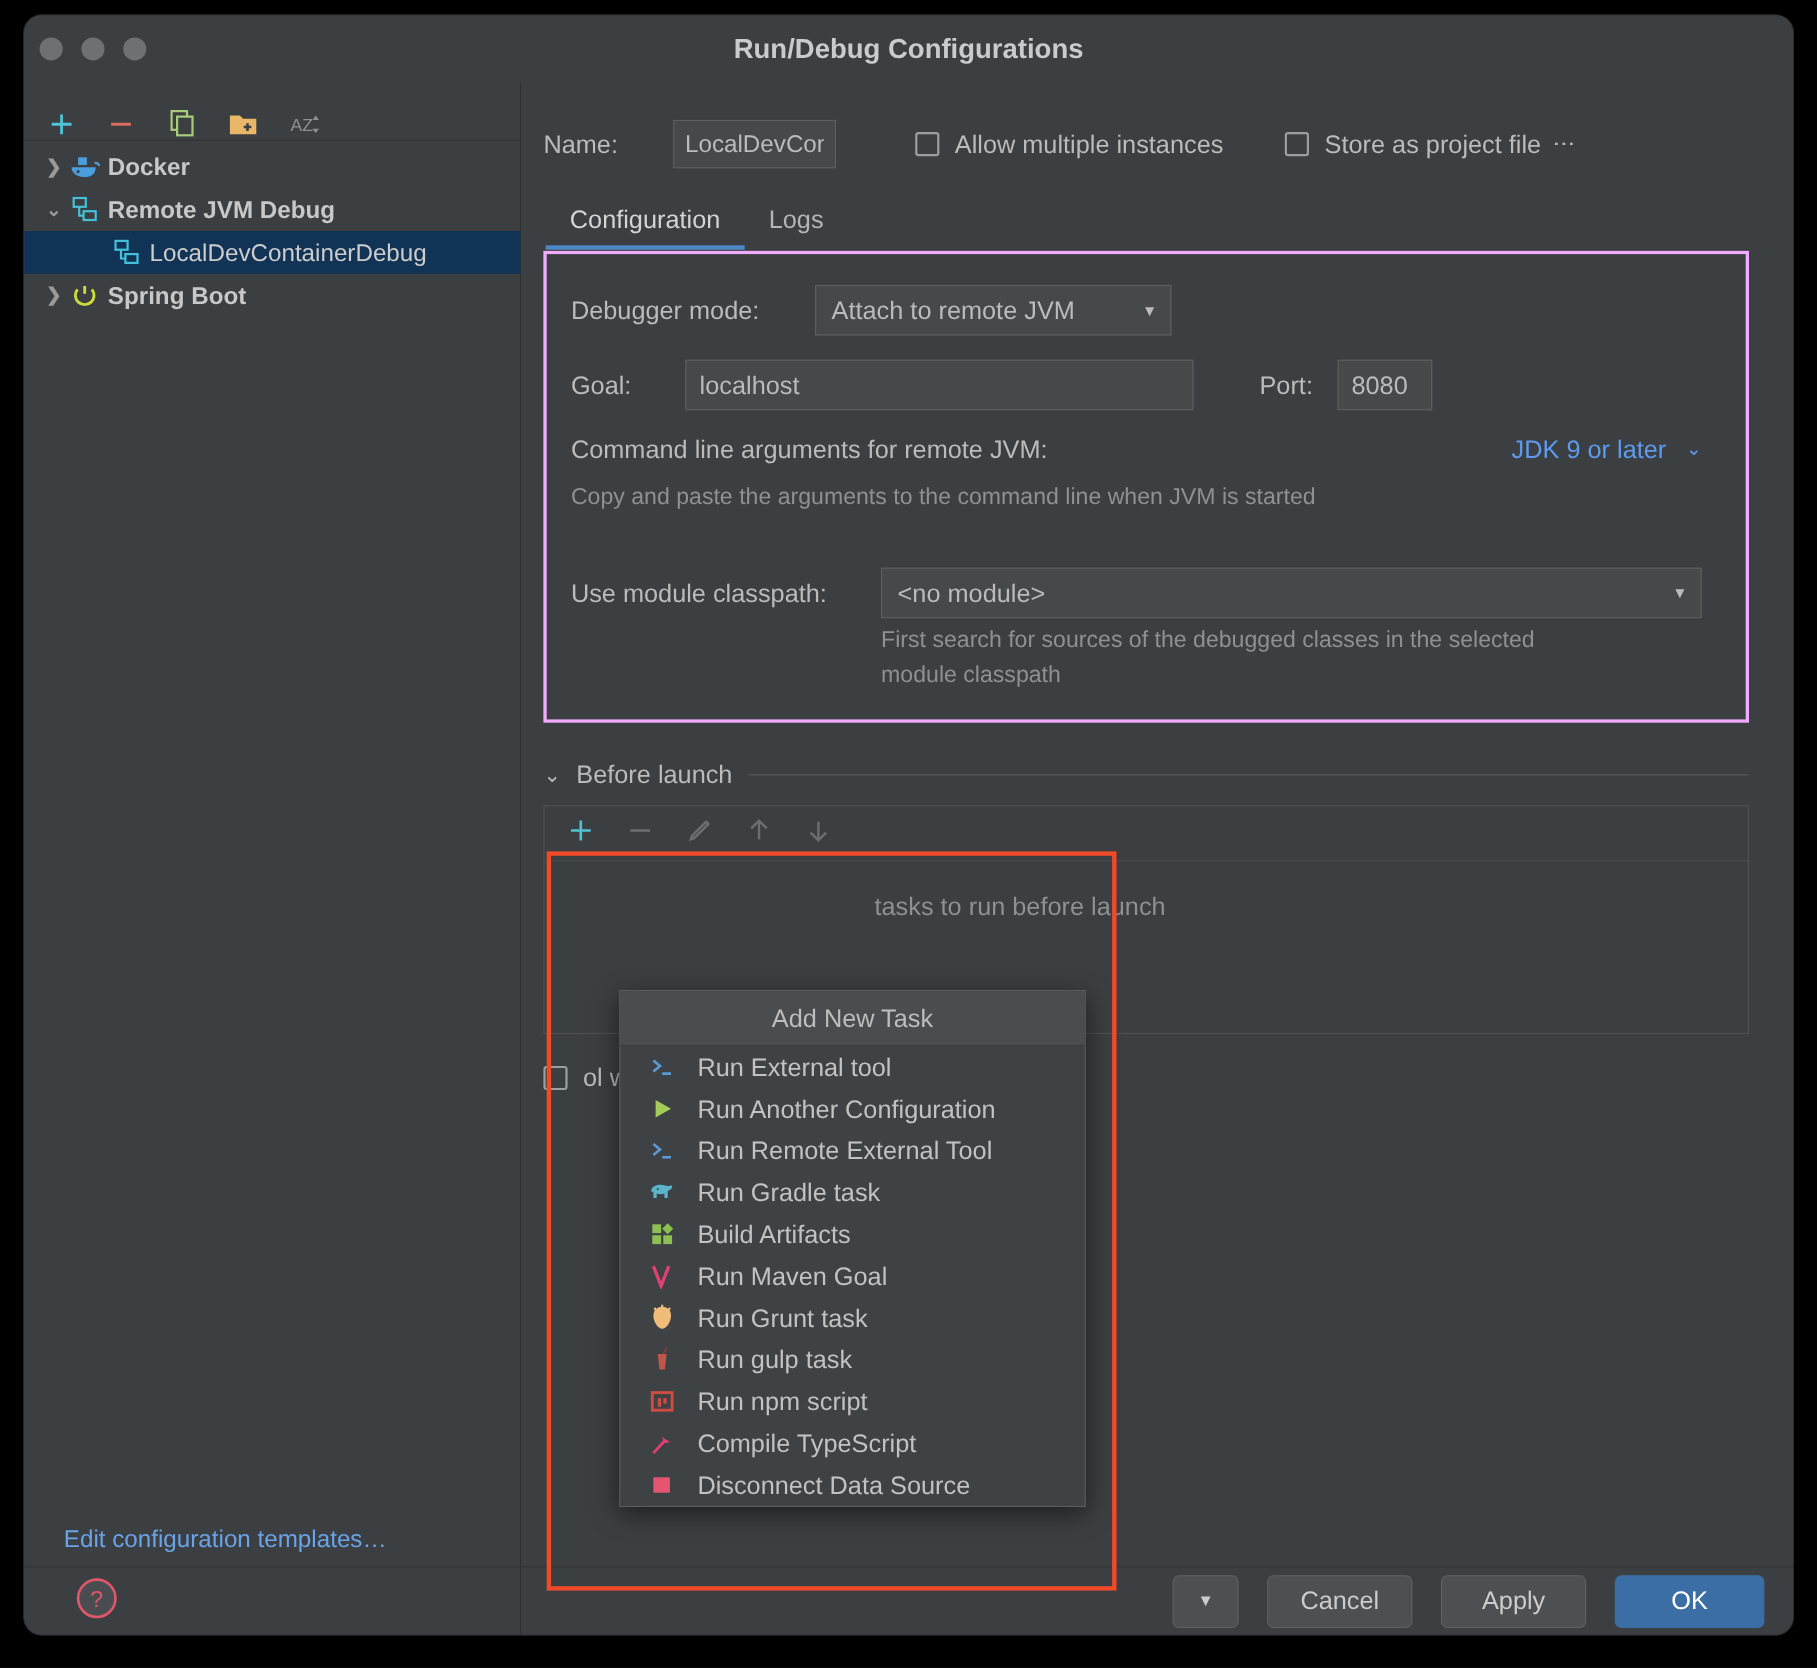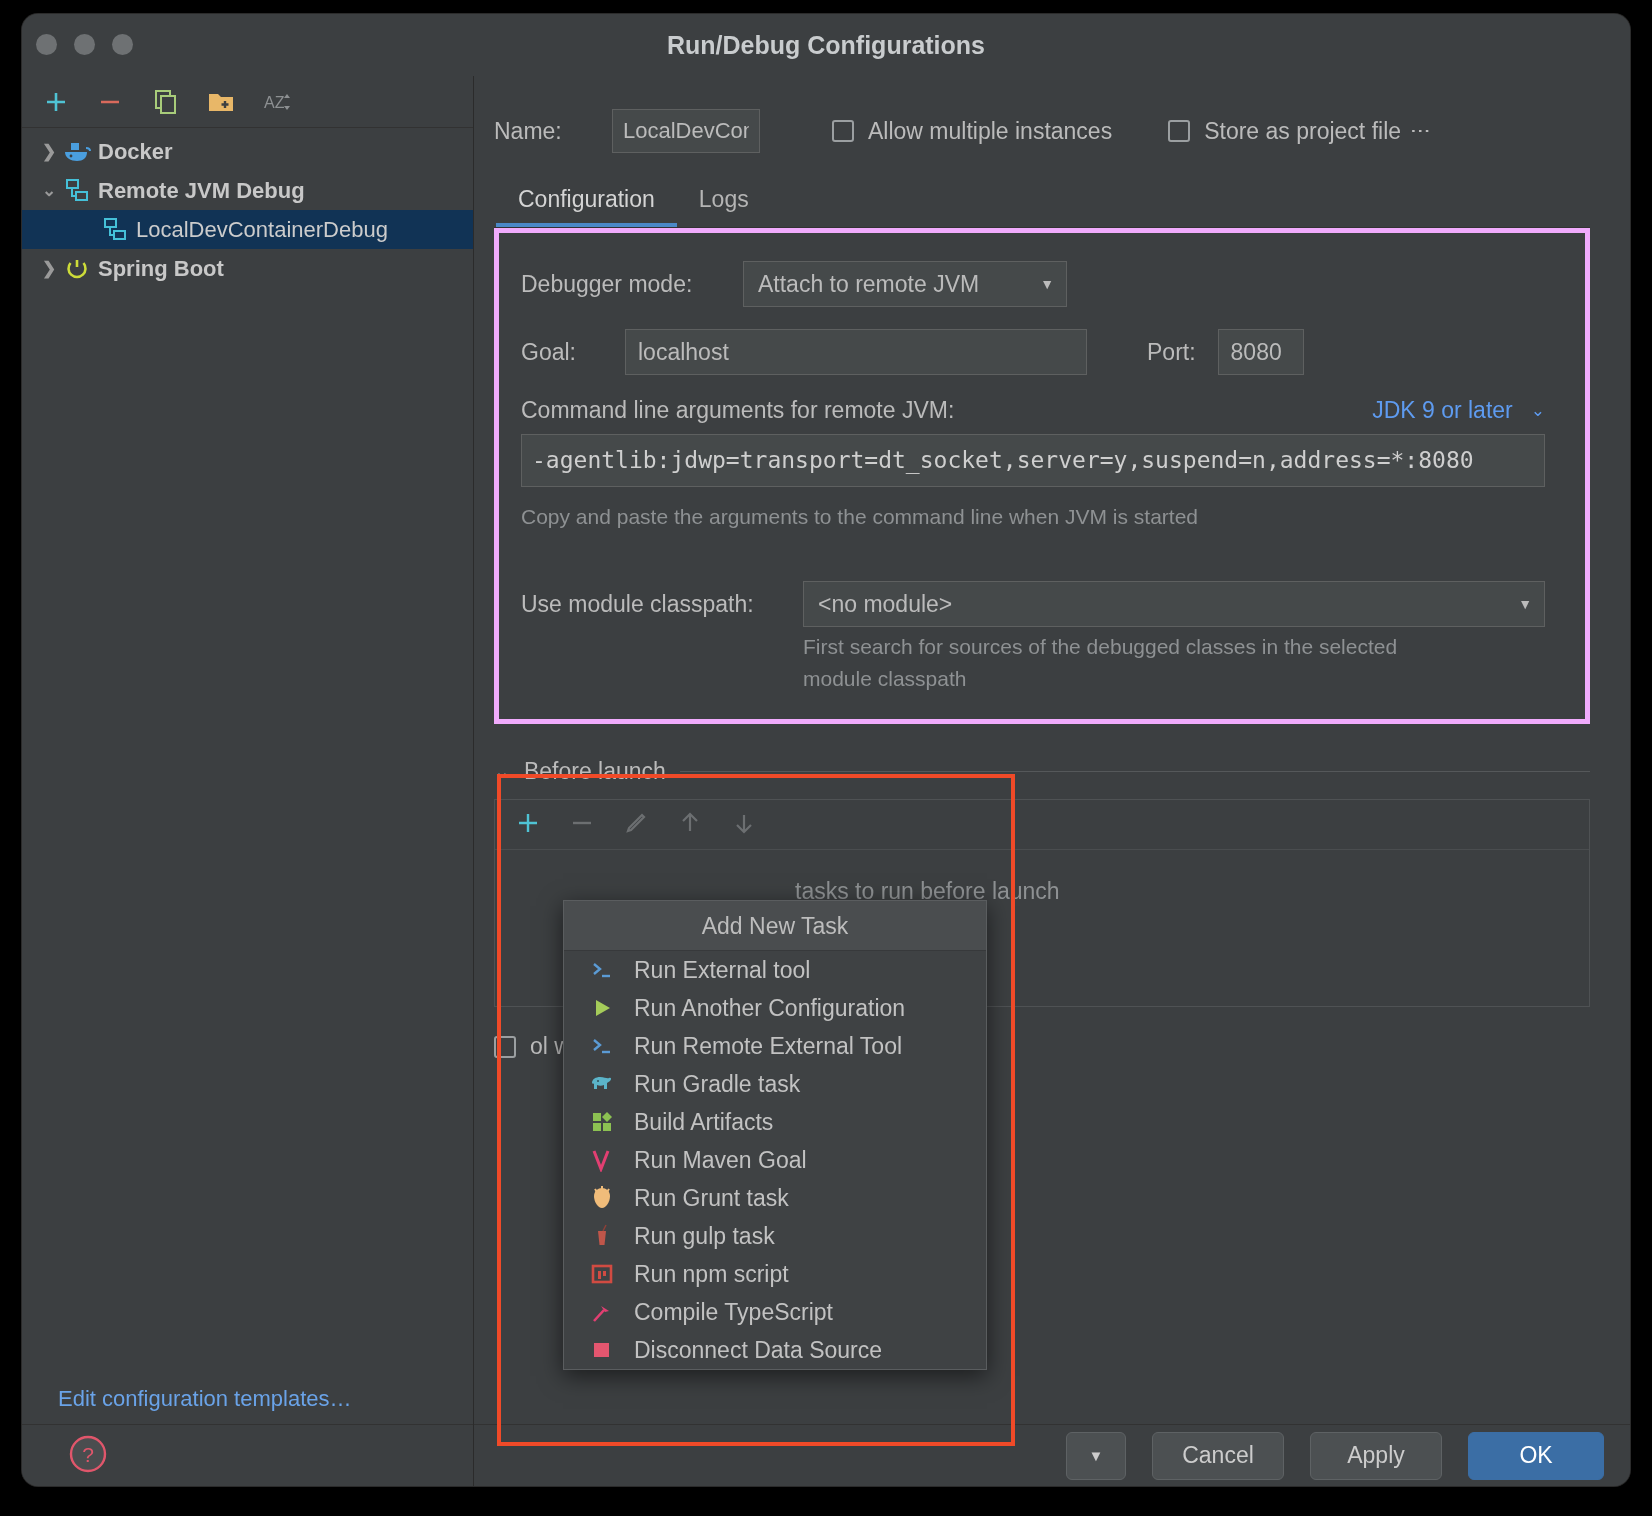--- a/index.html
+++ b/index.html
@@ -36,21 +36,21 @@
   
   .body { display: flex; height: 1410px; }
   .sidebar {
     width: 452px; flex: none;
     background: #3c3f41;
     border-right: 1px solid #2b2b2b;
     position: relative;
   }
   .sb-toolbar {
     height: 52px;
-    display: flex; align-items: center;
+    display: flex; align-items: flex-end;
     padding-left: 20px; gap: 26px;
     border-bottom: 1px solid #323232;
   }
   .sb-toolbar .tb { cursor: pointer; display: flex; align-items: center; }
   .tree { padding-top: 4px; }
   .tnode {
     display: flex; align-items: center;
     height: 39px; padding-left: 14px;
     font-size: 22px; color: #bbbbbb;
     cursor: pointer;
@@ -105,21 +105,21 @@
     font-size: 23px; color: #b5b5b5; padding: 10px 22px 14px 22px;
     cursor: pointer; position: relative;
   }
   .tab.active { color: #d4d4d4; }
   .tab.active:after {
     content: ""; position: absolute; left: 0; right: 0; bottom: 0;
     height: 4px; background: #4a88c7;
   }
   .tab-underline { height: 1px; background: #323232; margin: 0 0 0 0; }
   .panel {
-    border: 5px solid #f0abfc;
+    border: 3px solid #f0abfc;
     margin: 0 40px 0 20px;
     padding: 28px 0 28px 22px;
     background: #3c3f41;
   }
   .frow { display: flex; align-items: center; margin-bottom: 22px; }
   .fl { font-size: 23px; color: #bbbbbb; }
   .select {
     display: flex; align-items: center; justify-content: space-between;
     background: #45494a; border: 1px solid #5e6060;
     color: #bbbbbb; font-size: 23px;
@@ -356,21 +356,20 @@
           <input class="tinput" style="width: 86px;" value="8080">
         </div>
 
         <div class="frow" style="margin-bottom:10px;padding-right:40px">
           <span class="fl">Command line arguments for remote JVM:</span>
           <span style="flex:1"></span>
           <span class="jdk-link">JDK 9 or later</span>
           <span class="caret" style="color:#5e9bf0;font-size:17px">⌄</span>
         </div>
 
-        <div class="cmdarea">-agentlib:jdwp=transport=dt_socket,server=y,suspend=n,address=*:8080</div>
 
         <div class="hint" style="margin-top:18px">Copy and paste the arguments to the command line when JVM is started</div>
 
         <div class="frow" style="margin-top:52px;margin-bottom:8px;padding-right:40px">
           <span class="fl" style="width:282px">Use module classpath:</span>
           <div class="select" style="flex:1">
             <span>&lt;no module&gt;</span>
             <span class="caret">▼</span>
           </div>
         </div>

